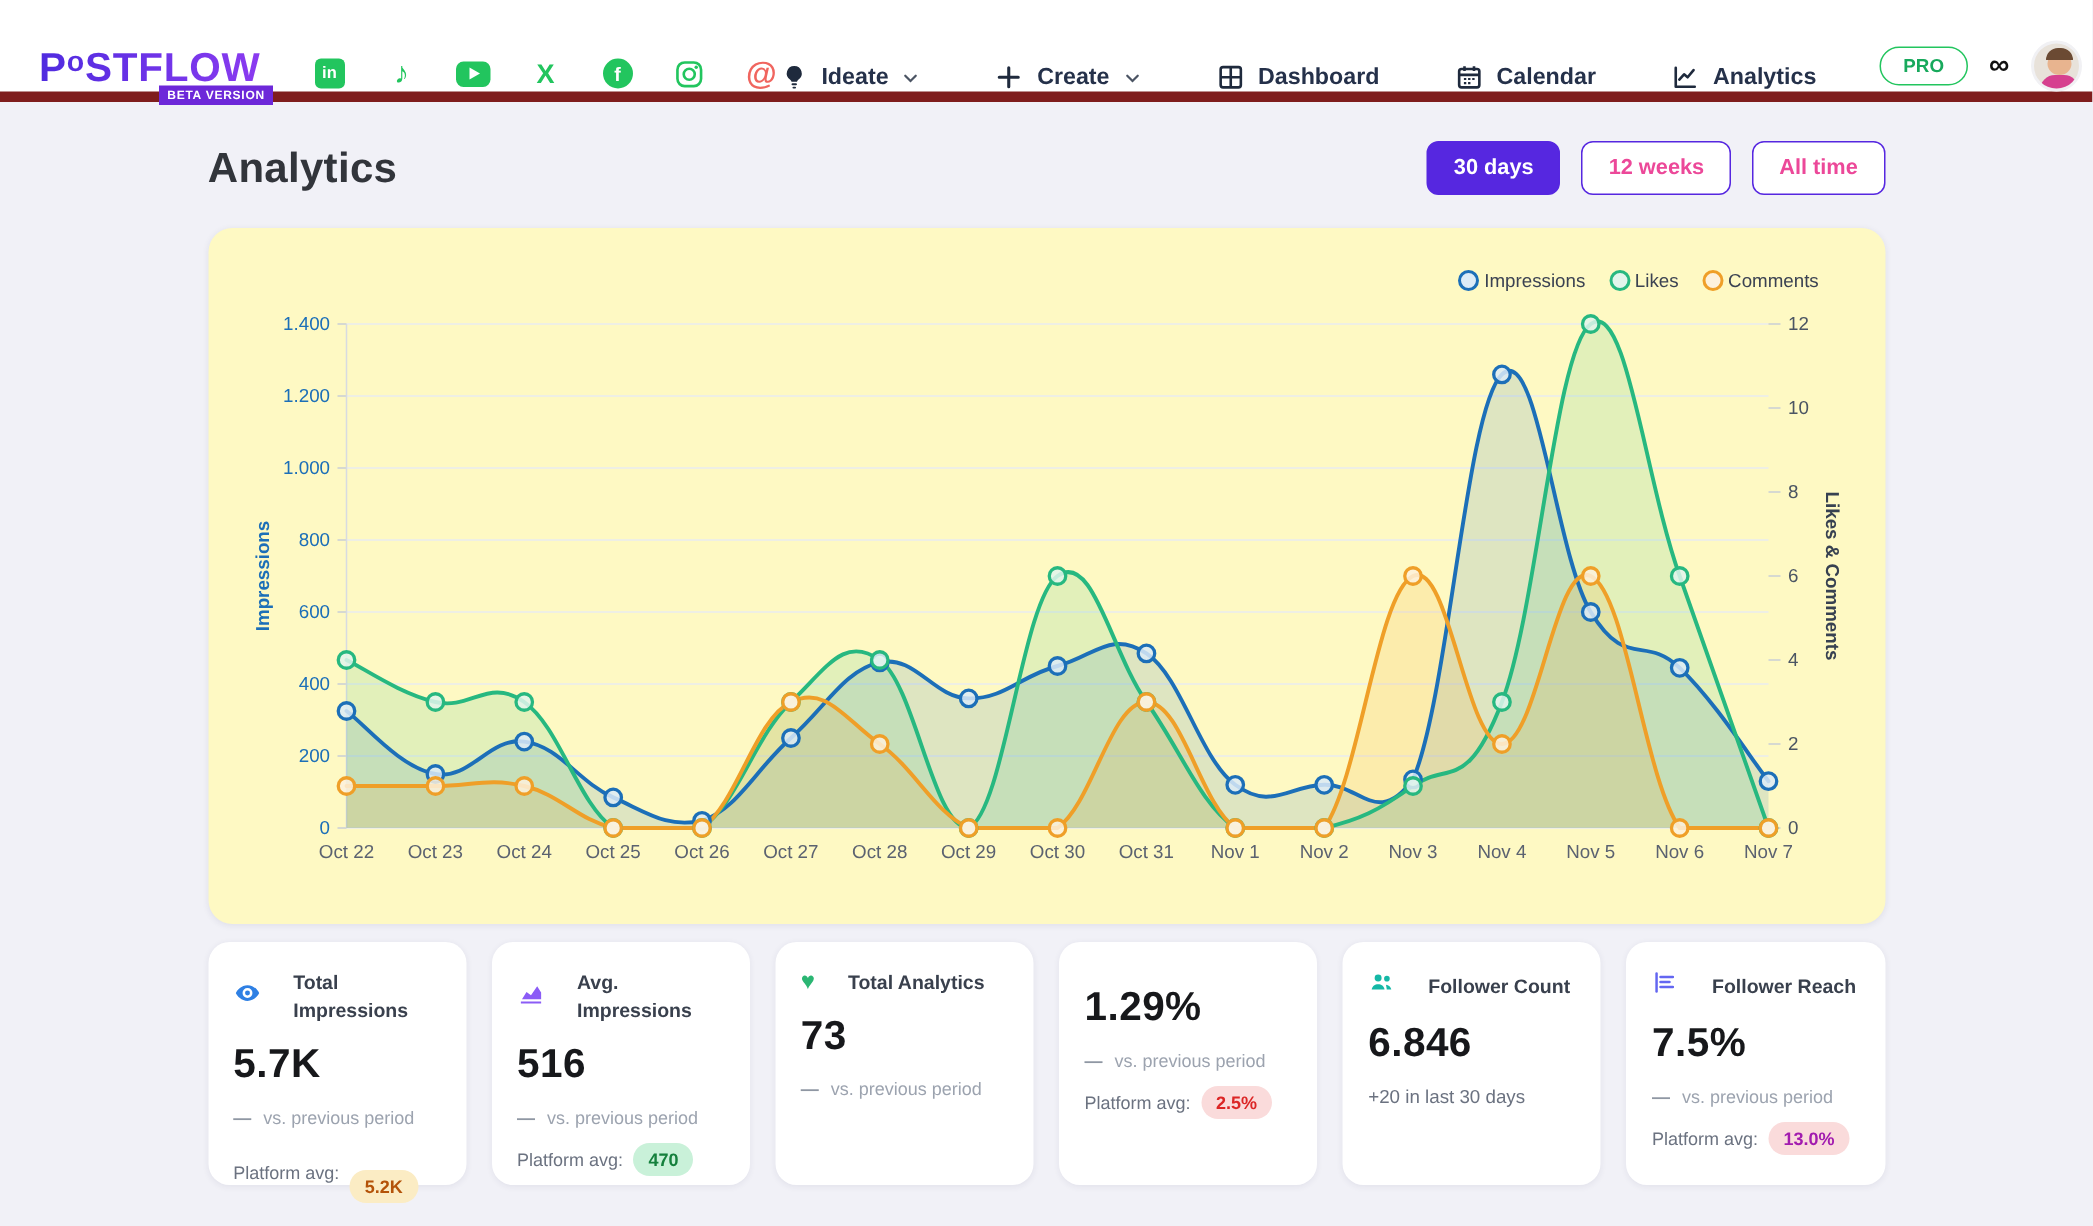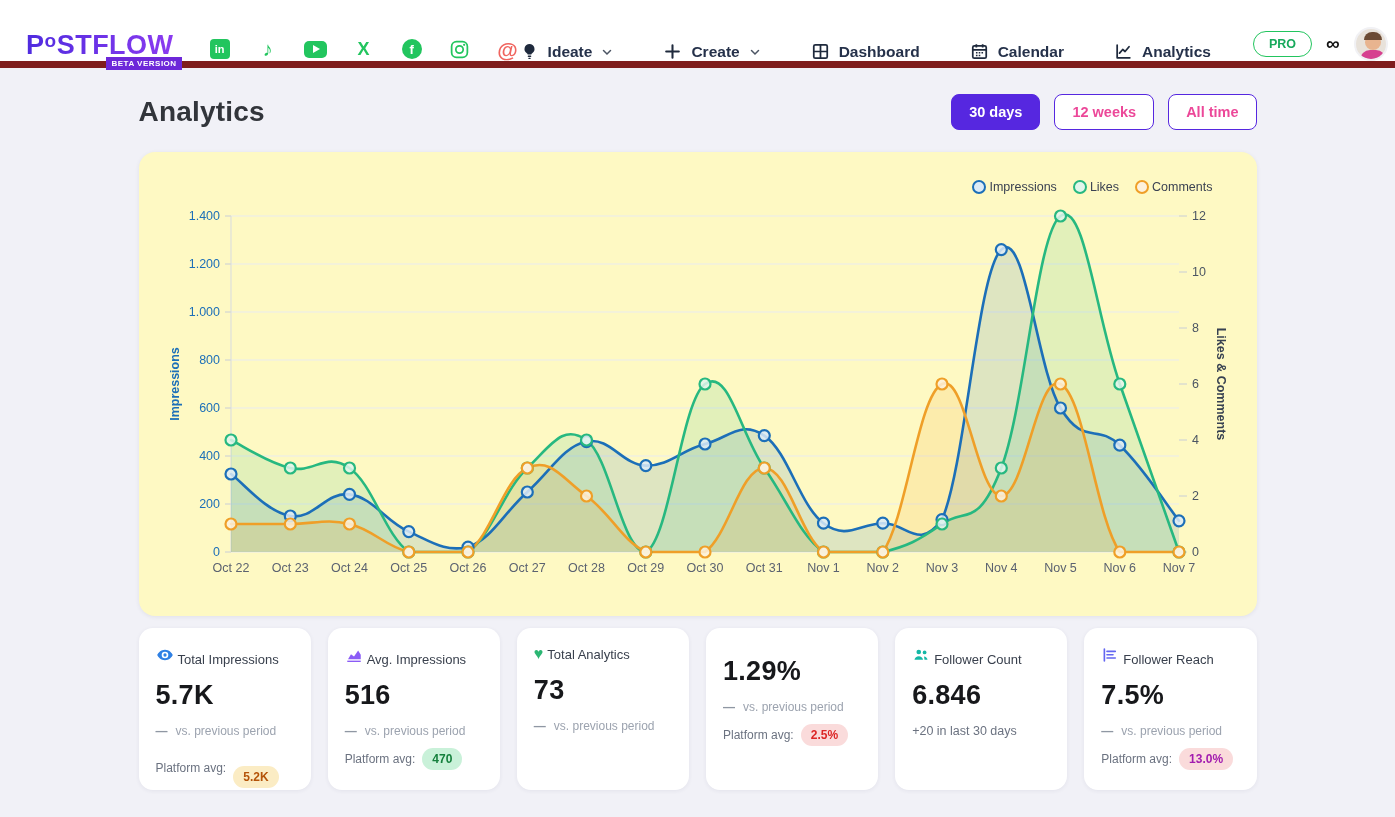--- a/index.html
+++ b/index.html
@@ -55,21 +55,21 @@
                 box-shadow:0 1px 4px rgba(40,40,80,.08); margin-bottom:12px; }
   .chart-card svg { display:block; }
   .legend { position:absolute; top:28px; right:44px; display:flex; gap:16px; align-items:center; }
   .legend-item { display:flex; align-items:center; gap:3px; font-size:12.5px; color:#3b4252; cursor:pointer; }
   .legend-dot { width:14px; height:14px; border-radius:50%; border:2.5px solid; display:inline-block; }
 
   
   .cards { display:grid; grid-template-columns:repeat(6,1fr); gap:17px; }
   .stat-card { background:#fff; border-radius:14px; padding:18px 17px; height:162px;
                box-shadow:0 1px 4px rgba(40,40,80,.07); }
-  .stat-head { display:flex; align-items:flex-end; gap:4px; font-size:13px; font-weight:400;
+  .stat-head { display:flex; align-items:center; gap:22px; font-size:13px; font-weight:700;
                color:#39404d; line-height:1.45; }
   .stat-head svg { width:18px; height:18px; flex:0 0 auto; margin-top:0; }
   .stat-head .heart-glyph { font-size:16px; line-height:1; }
   .stat-value { font-size:27px; font-weight:800; color:#17181b; margin-top:10px; letter-spacing:.3px; }
   .stat-delta { display:flex; align-items:center; gap:8px; font-size:12px; color:#9ca3af; margin-top:13px; }
   .stat-delta .dash { color:#8f97a3; font-weight:700; }
   .platform { display:flex; align-items:center; gap:7px; font-size:12px; color:#6b7280; margin-top:10px;text-align:right; }
   .pill { font-size:12px; font-weight:700; padding:4px 10px; border-radius:999px; }
 </style>
 </head>

